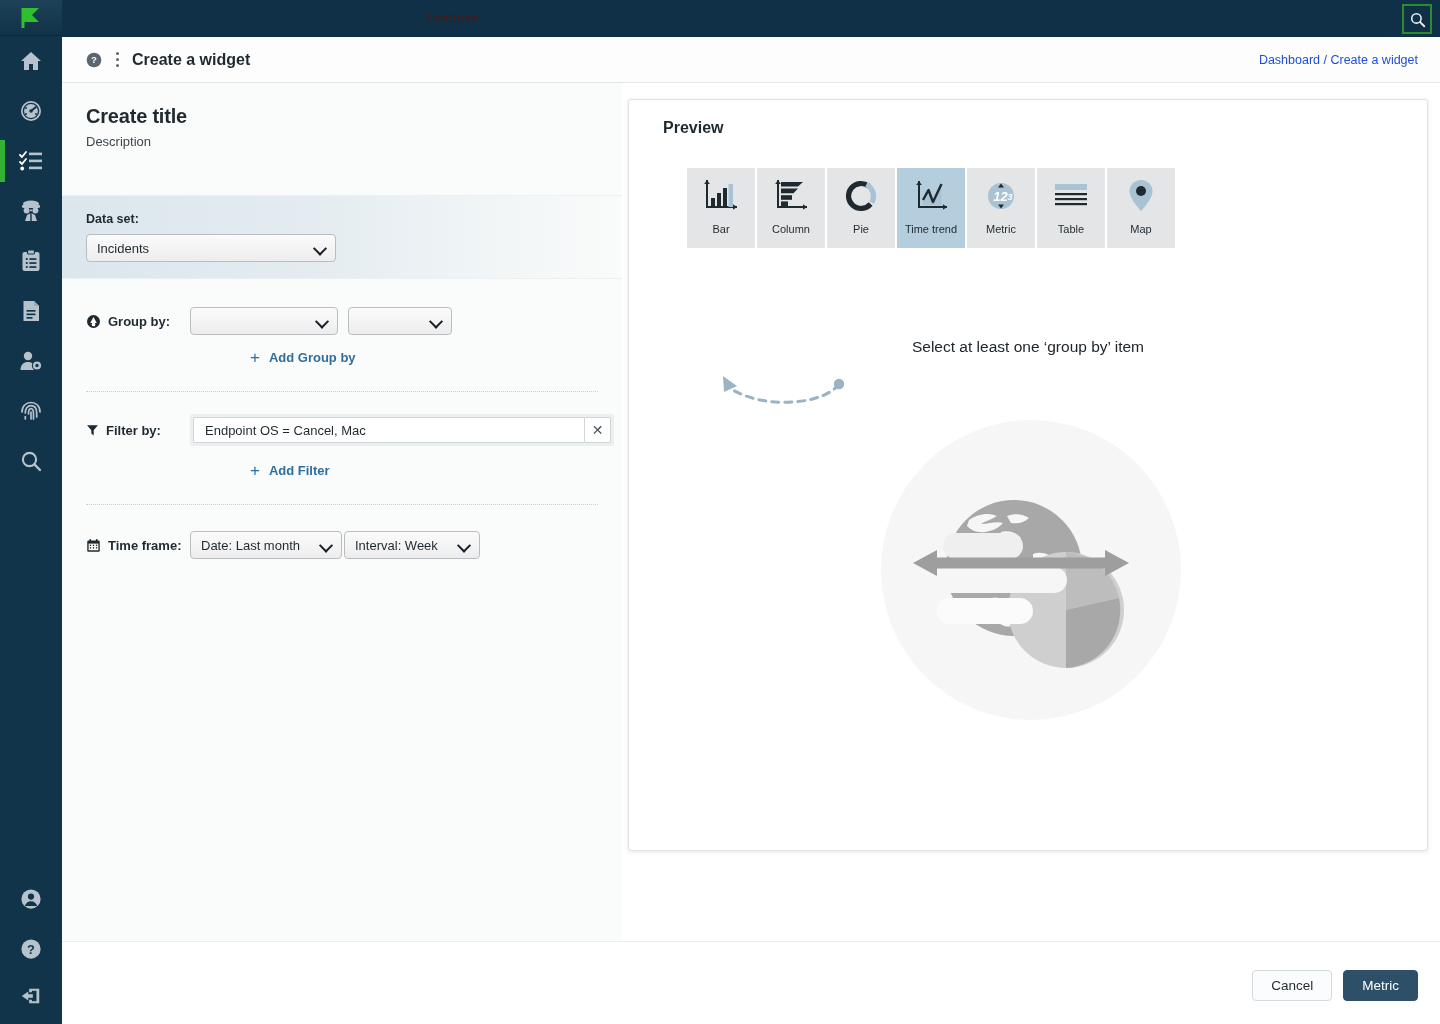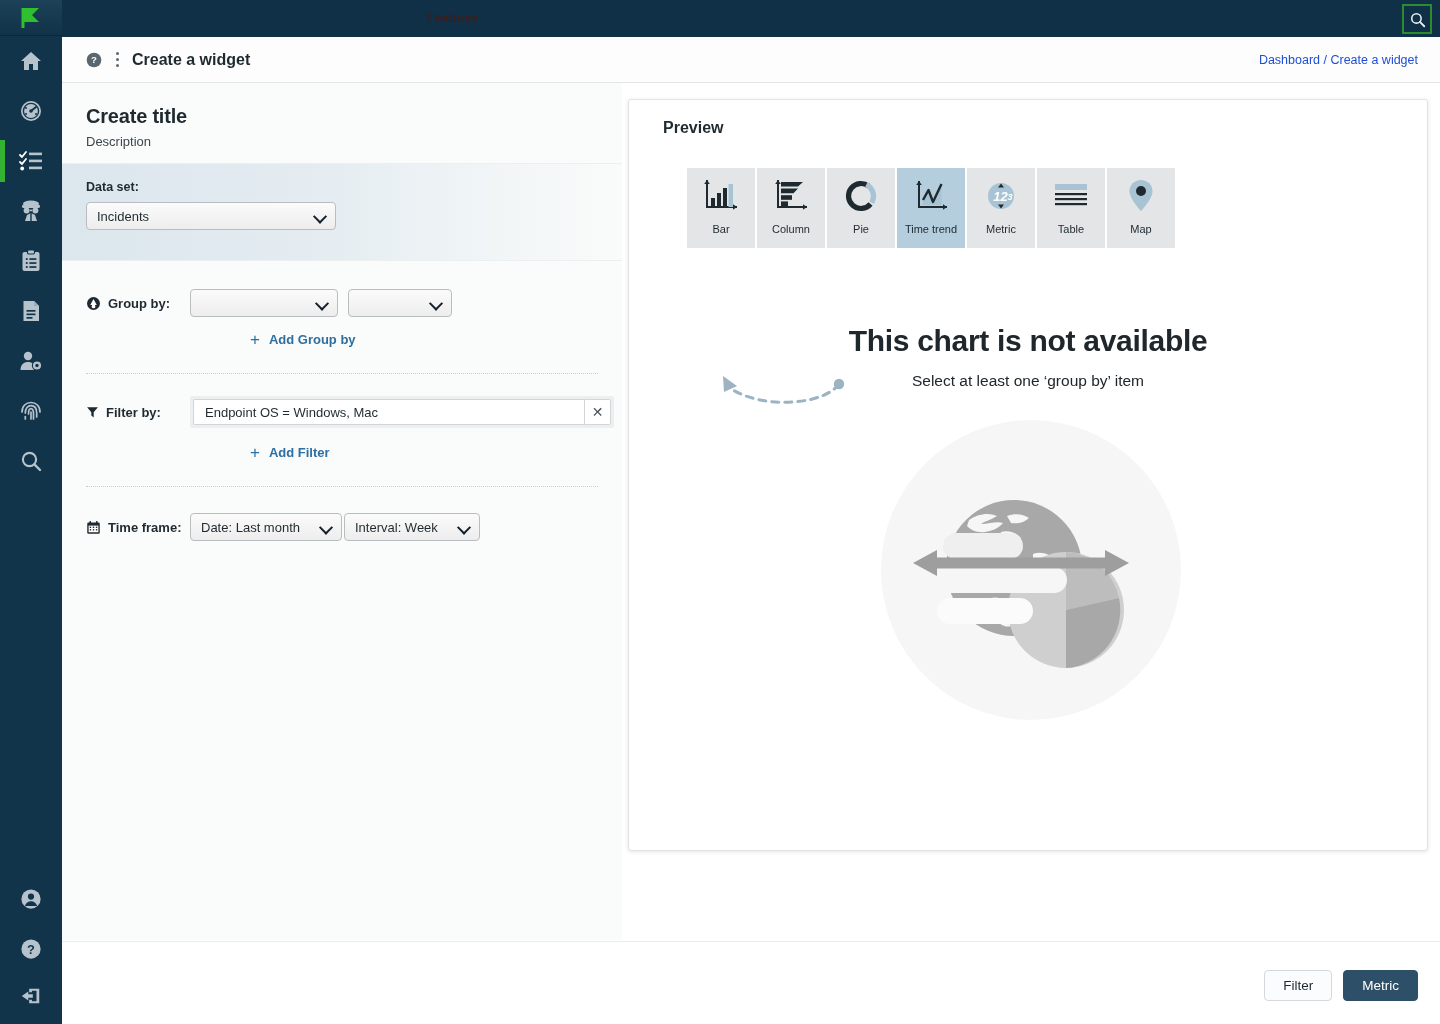--- a/index.html
+++ b/index.html
@@ -79,23 +79,24 @@
     position: absolute; left: 62px; top: 83px;
     width: 560px; height: 857px;
     background: #fafbfb;
   }
   #titleblock { padding: 22px 0 14px 24px; }
   #widget-title { font-size: 20px; font-weight: bold; color:#1f2a30; letter-spacing:-.2px; }
   #widget-desc { font-size: 13px; color:#3b464d; margin-top: 6px; }
 
   #dataset-band {
     background: linear-gradient(90deg,#dbe6ed 0%, #e4ecf1 45%, #f2f6f7 80%, #fafbfb 100%);
-    padding: 16px 0 30px 24px;
+    padding: 16px 0 16px 24px;
     border-top: 1px solid #eceff0;
     border-bottom: 1px solid #eceff0;
+    margin-top: 32px;
   }
   .fieldlabel { font-size: 12.5px; font-weight: bold; color:#1f2a30; }
   #dataset-select { margin-top: 8px; }
 
   
   .sel {
     position: relative; display: inline-flex; align-items: center;
     height: 28px;
     background: linear-gradient(180deg,#fbfbfb 0%,#ededed 100%);
     border: 1px solid #b9bdc0; border-radius: 4px;
@@ -424,21 +425,21 @@
   <div class="divider"></div>
 
   <div class="row" id="filter-row">
     <div class="rowlabel">
       <svg width="13" height="14" viewBox="0 0 24 24">
         <path d="M2 3 L22 3 L14.2 12.6 L14.2 22 L9.8 18.6 L9.8 12.6 Z" fill="#1f2a30"></path>
       </svg>
       <span>Filter by:</span>
     </div>
     <div id="filter-box">
-      <div id="filter-value">Endpoint OS = Windows, Mac</div>
+      <div id="filter-value">Endpoint OS = Cancel, Mac</div>
       <div id="filter-clear">✕</div>
     </div>
   </div>
 
   <button class="linkbtn" id="addfilter">
     <span class="plus">+</span>
     <span>Add Filter</span>
   </button>
 
   <div class="divider"></div>
@@ -562,21 +563,20 @@
         <svg width="30" height="36" viewBox="0 0 30 36">
           <path d="M15 2 C8.4 2 3.5 7 3.5 13.2 C3.5 21 15 33 15 33 C15 33 26.5 21 26.5 13.2 C26.5 7 21.6 2 15 2 Z" fill="#a8c4d4"></path>
           <circle cx="15" cy="13" r="5" fill="#1f2a30"></circle>
         </svg>
       </div>
       <div class="lbl">Map</div>
     </div>
   </div>
 
   <div id="empty-head">
-    <div id="empty-title">This chart is not available</div>
     <div id="empty-sub">Select at least one ‘group by’ item</div>
   </div>
 
   <svg id="arrow-svg" width="150" height="48" viewBox="0 0 150 48">
     <path d="M142 22 C128 42 70 48 36 28" fill="none" stroke="#9bb3c2" stroke-width="3" stroke-dasharray="7 6" stroke-linecap="round"></path>
     <path d="M26 14 L40 24 L27 30 Z" fill="#9bb3c2"></path>
     <circle cx="142" cy="22" r="5.2" fill="#9bb3c2"></circle>
   </svg>
 
   <svg id="illus" width="300" height="300" viewBox="0 0 300 300">
@@ -601,16 +601,16 @@
     <rect x="56" y="178" width="96" height="26" rx="13" fill="#fbfbfb"></rect>
 
     <path d="M52 143 L232 143" stroke="#9e9e9e" stroke-width="11"></path>
     <path d="M32 143 L56 130 L56 156 Z" fill="#9e9e9e"></path>
     <path d="M248 143 L224 130 L224 156 Z" fill="#9e9e9e"></path>
   </svg>
 </div>
 
 <div id="footer">
   <div id="footer-btns">
-    <div class="btn" id="btn-cancel">Filter</div>
+    <div class="btn" id="btn-cancel">Cancel</div>
     <div class="btn" id="btn-select">Metric</div>
   </div>
 </div>
 
 </body></html>

